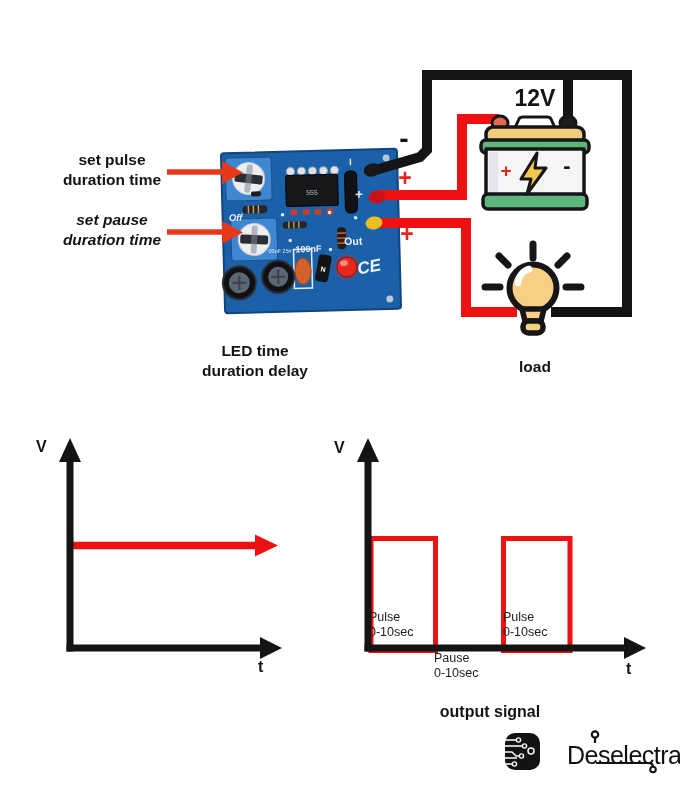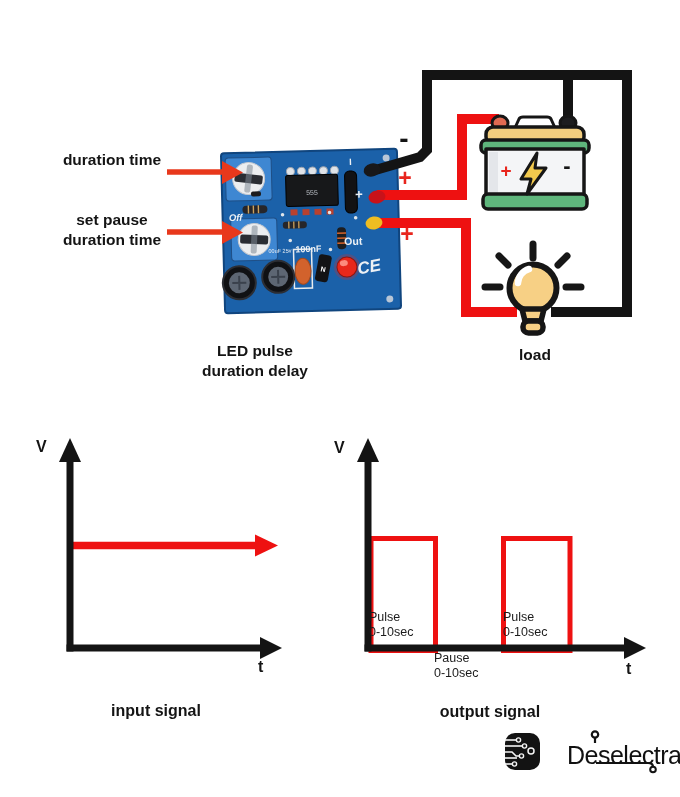--- a/index.html
+++ b/index.html
@@ -178,58 +178,59 @@
     </g>
     <g fill="none" stroke="#131313">
       <circle cx="595" cy="734.5" r="3.2" stroke-width="2.2" fill="#ffffff"></circle>
       <path d="M595 737.5 V743" stroke-width="2.2"></path>
       <path d="M596 763 H648 Q653 763 653 767" stroke-width="2.2"></path>
       <circle cx="653" cy="769.5" r="2.8" stroke-width="2" fill="#ffffff"></circle>
     </g>
   </svg>
 
   <div class="lbl ann" style="left:22px;top:150px;width:180px;">
+    <div>set pulse</div>
     <div>duration time</div>
   </div>
 
-  <div class="lbl ann" style="left:22px;top:210px;width:180px;">
+  <div class="lbl ann" style="left:22px;top:210px;width:180px;font-style:italic;">
     <div>set pause</div>
     <div>duration time</div>
   </div>
 
   <div class="lbl ann" style="left:165px;top:341px;width:180px;">
-    <div>LED pulse</div>
+    <div>LED time</div>
     <div>duration delay</div>
   </div>
 
+  <div class="lbl b ctr" style="left:485px;top:85px;width:100px;font-size:23px;">12V</div>
 
   <div class="lbl b ctr" style="left:391px;top:123px;width:26px;font-size:28px;">-</div>
 
   <div class="lbl b ctr red" style="left:392px;top:165px;width:26px;font-size:23px;">+</div>
 
   <div class="lbl b ctr red" style="left:394px;top:221px;width:26px;font-size:23px;">+</div>
 
-  <div class="lbl b ctr" style="left:497px;top:346px;width:76px;font-size:15.5px;">load</div>
+  <div class="lbl b ctr" style="left:497px;top:358px;width:76px;font-size:15.5px;">load</div>
 
   <div class="lbl axis-lbl" style="left:36px;top:438px;">V</div>
   <div class="lbl axis-lbl" style="left:258px;top:658px;">t</div>
   <div class="lbl axis-lbl" style="left:334px;top:439px;">V</div>
   <div class="lbl axis-lbl" style="left:626px;top:660px;">t</div>
 
   <div class="lbl sig" style="left:369px;top:610px;width:68px;">
     <div>Pulse</div>
     <div>0-10sec</div>
   </div>
   <div class="lbl sig" style="left:503px;top:610px;width:68px;">
     <div>Pulse</div>
     <div>0-10sec</div>
   </div>
   <div class="lbl sig" style="left:434px;top:651px;width:68px;">
     <div>Pause</div>
     <div>0-10sec</div>
   </div>
 
-  <div class="lbl b ctr" style="left:66px;top:702px;width:180px;font-size:16px;">input signal</div>
   <div class="lbl b ctr" style="left:400px;top:703px;width:180px;font-size:16px;text-align:center;">output signal</div>
 
   <div class="lbl brand" style="left:543px;top:741px;width:130px;margin-left:24px;">Deselectra</div>
 
 </div>
 
 </body></html>

